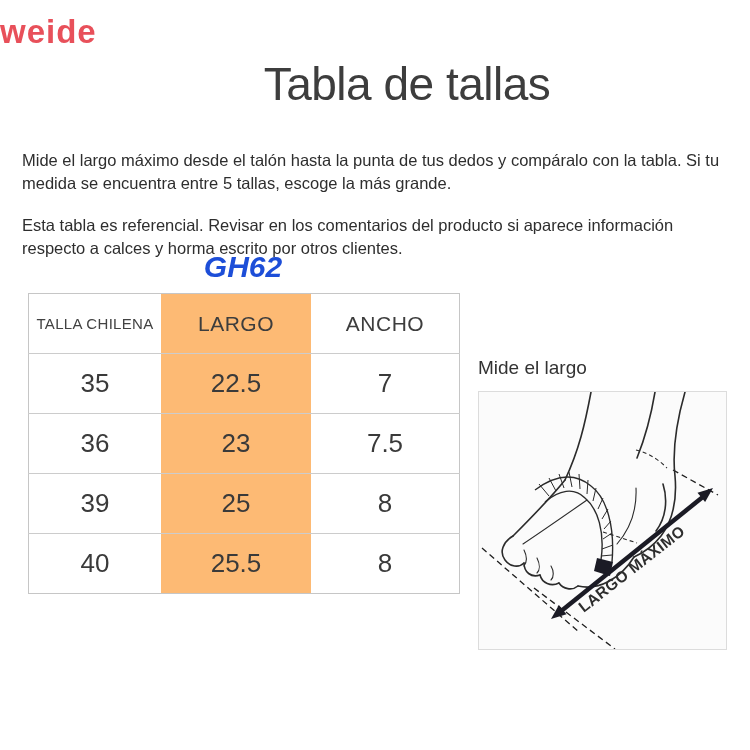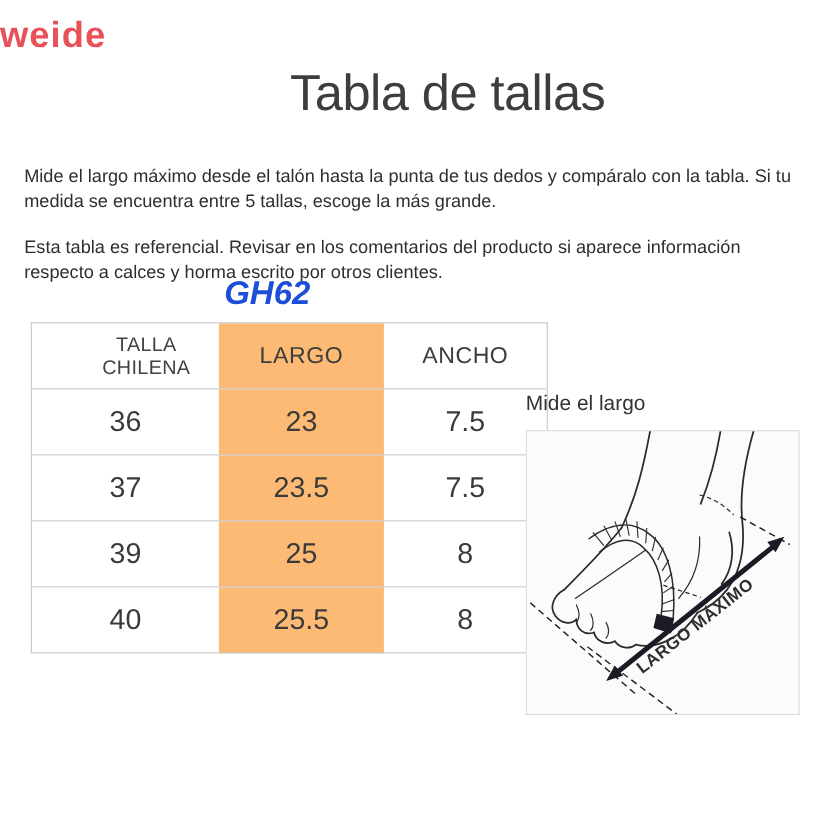--- a/index.html
+++ b/index.html
@@ -22,21 +22,21 @@
          font-size:30px;font-weight:bold;color:#1d4ed8;font-style:italic;}
 
   .size-table{top:293px;left:28px;width:430px;border-collapse:collapse;
               table-layout:fixed;border:1px solid #c6c6c6;background:#fff;}
   .size-table td{height:59px;text-align:center;vertical-align:middle;
                  border-top:1px solid #cccccc;color:#3a3a3a;padding:0;}
   .size-table tr:first-child td{border-top:none;}
   .size-table .c0{width:132px;}
   .size-table .c1{width:150px;background:#fdba74;}
   .size-table .c2{width:148px;margin-left:44px;}
-  .size-table td.hdr-small{font-size:18px;color:#424242;letter-spacing:0.3px;padding-left:38px;}
+  .size-table td.hdr-small{font-size:15px;color:#424242;letter-spacing:0.3px;}
   .size-table td.hdr-big{font-size:21px;color:#3d3d3d;letter-spacing:0.5px;}
   .size-table td.cell{font-size:26px;}
 
   .measure-heading{top:357px;left:478px;width:249px;
                    font-size:19px;color:#333;}
   .illus-box{top:391px;left:478px;width:247px;height:257px;
              border:1px solid #dcdcdc;background:#fbfbfb;}
   .illus-box svg{display:block;}
 </style>
 </head>
@@ -51,27 +51,27 @@
 <div class="abs model">GH62</div>
 
 <table class="abs size-table">
   <tbody>
       <tr>
     <td class="c0 hdr-small">TALLA CHILENA</td>
     <td class="c1 hdr-big">LARGO</td>
     <td class="c2 hdr-big">ANCHO</td>
   </tr>
   <tr>
+    <td class="c0 cell">35</td>
+    <td class="c1 cell">22.5</td>
+    <td class="c2 cell">7</td>
+  </tr>
+  <tr>
     <td class="c0 cell">36</td>
     <td class="c1 cell">23</td>
-    <td class="c2 cell">7.5</td>
-  </tr>
-  <tr>
-    <td class="c0 cell">37</td>
-    <td class="c1 cell">23.5</td>
     <td class="c2 cell">7.5</td>
   </tr>
   <tr>
     <td class="c0 cell">39</td>
     <td class="c1 cell">25</td>
     <td class="c2 cell">8</td>
   </tr>
   <tr>
     <td class="c0 cell">40</td>
     <td class="c1 cell">25.5</td>

